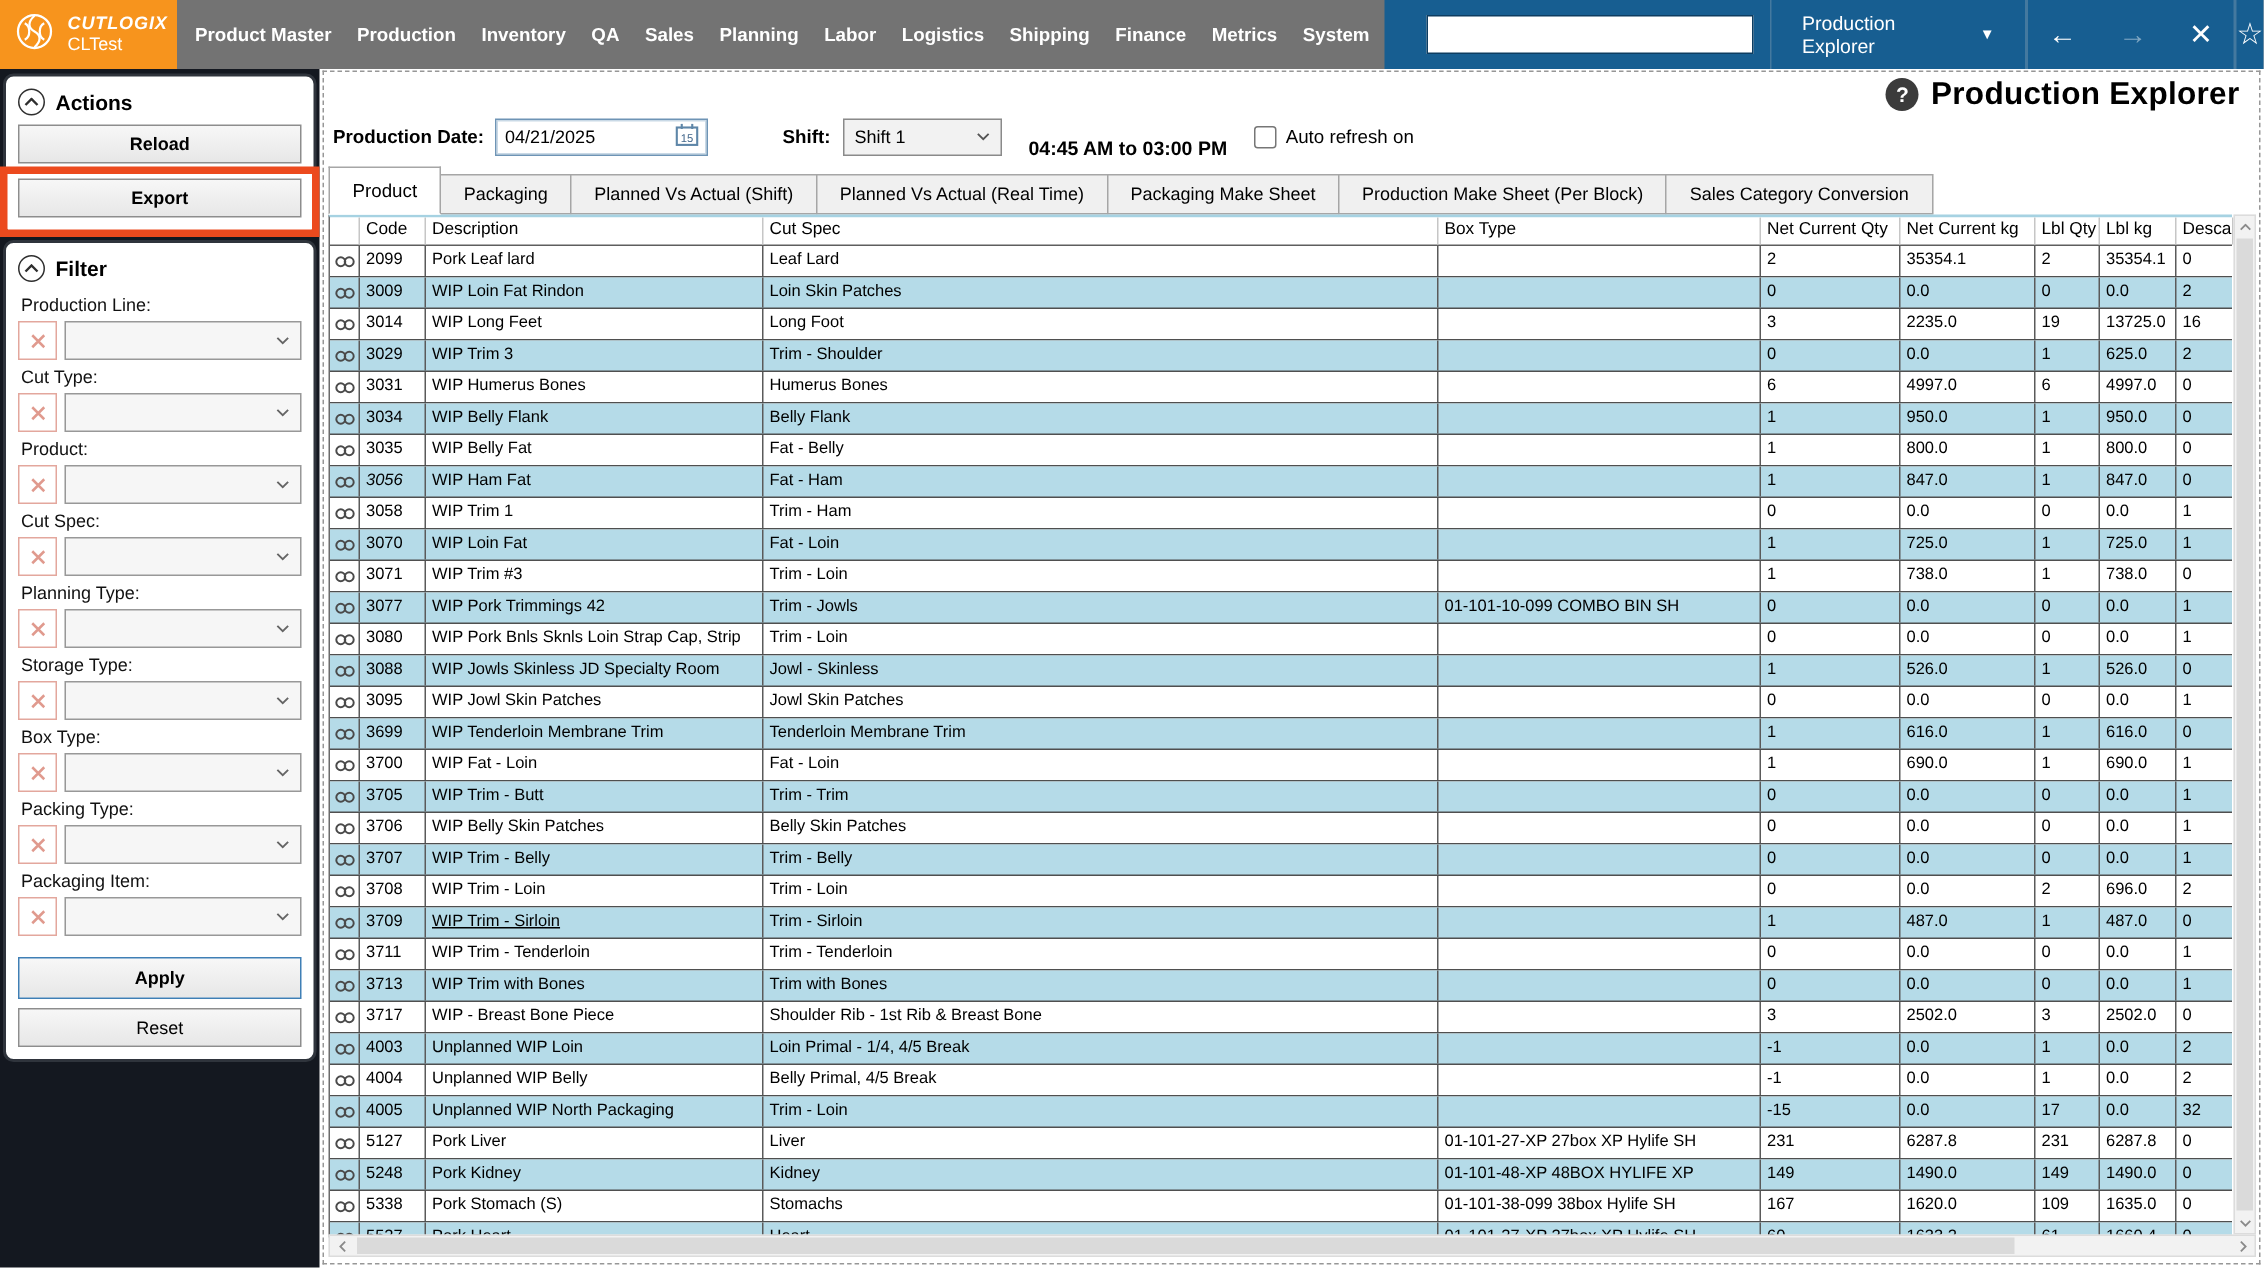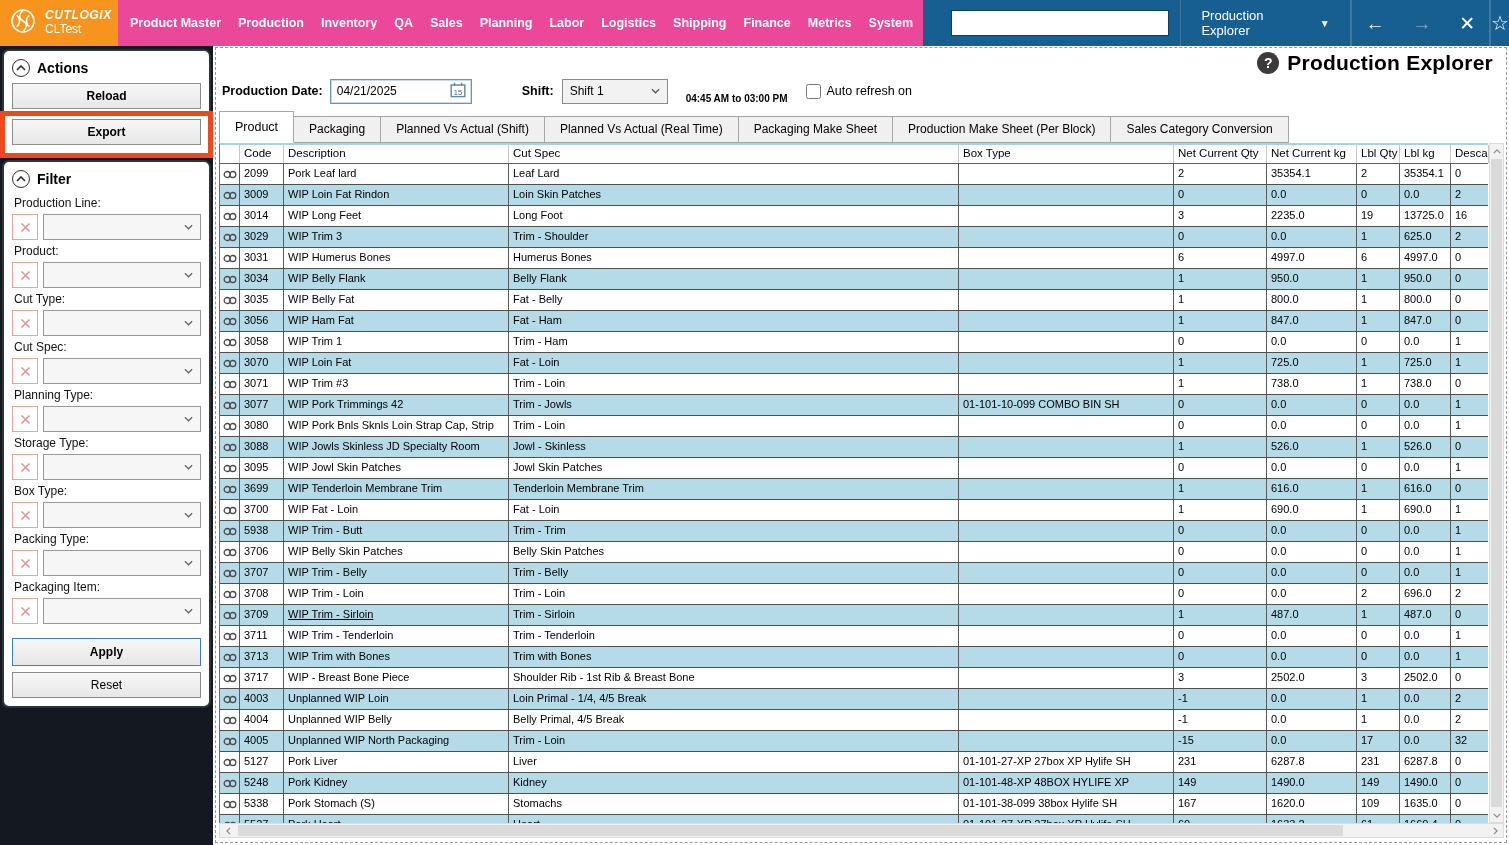--- a/index.html
+++ b/index.html
@@ -3,21 +3,21 @@
 <meta charset="utf-8">
 <style>
   * { box-sizing: border-box; }
   html,body { margin:0; padding:0; }
   body {
     width:1509px; height:845px; position:relative; overflow:hidden;
     font-family:"Liberation Sans", sans-serif; background:#ffffff;
   }
 
   
-  .topbar { position:absolute; top:0; left:0; width:1509px; height:46px; display:flex; background:#ec4899; }
+  .topbar { position:absolute; top:0; left:0; width:1509px; height:46px; display:flex; background:#737373; }
   .logo-block { width:118px; height:46px; background:#f7941d; display:flex; align-items:center; gap:7px; padding:0 6px 0 8px; flex:0 0 auto; }
   .logo-text { display:flex; flex-direction:column; color:#fff; line-height:1.15; }
   .logo-brand { font-weight:bold; font-style:italic; font-size:12px; letter-spacing:.6px; }
   .logo-env { font-size:12px; }
   .menu-bar { display:flex; align-items:center; gap:17px; padding:0 10px 0 12px; flex:0 0 auto; }
   .menu-item { color:#fff; font-weight:bold; font-size:12.5px; white-space:nowrap; cursor:default; }
   .topbar-right { flex:1; background:#175e91; display:flex; align-items:center; }
   .search-input { width:230px; height:26px; margin-left:28px; border:1px solid #0d3d61; background:#fff; outline:none; font-size:12px; padding:0 5px; }
   .vdiv { width:2px; height:46px; background:#44799f; margin:0; }
   .nav-select { display:flex; align-items:center; gap:12px; color:#fff; font-size:13px; padding:0 20px; height:46px; cursor:default; }
@@ -51,21 +51,21 @@
   .main { position:absolute; left:215px; top:47px; width:1292px; height:796px; border:1px dashed #979797; background:#fff; }
   .main-title { position:absolute; top:3px; right:13px; display:flex; align-items:center; gap:8px; }
   .help-icon { width:22px; height:22px; border-radius:50%; background:#3b3b3b; color:#fff; font-weight:bold; font-size:14px; display:flex; align-items:center; justify-content:center; }
   .title-text { font-size:21px; font-weight:bold; color:#000; letter-spacing:.2px; }
 
   .controls { position:absolute; top:30px; left:6px; height:26px; display:flex; align-items:center; font-size:12.5px; color:#000; }
   .lbl-bold { font-weight:bold; white-space:nowrap; }
   .date-box { margin-left:7px; width:142px; height:25px; border:1px solid #6e94b5; box-shadow:0 0 0 1px #c9d9e6 inset; display:flex; align-items:center; justify-content:space-between; padding:0 5px 0 6px; background:#fff; }
   .shift-label { margin-left:50px; }
   .shift-select { margin-left:8px; width:106px; height:25px; background:#f2f2f2; border:1px solid #8a8a8a; display:flex; align-items:center; justify-content:space-between; padding:0 7px; cursor:default; }
-  .time-range { margin-left:18px; font-weight:bold; font-size:10px; white-space:nowrap;margin-top:14px; }
+  .time-range { margin-left:18px; font-weight:bold; font-size:13px; white-space:nowrap;margin-top:14px; }
   .auto-refresh { margin-left:18px; display:flex; align-items:center; gap:6px; }
   .auto-refresh input { width:15px; height:15px; margin:0; accent-color:#fff; }
 
   .tabs { position:absolute; top:63px; left:3px; display:flex; align-items:flex-end; height:32px; }
   .tab { height:27px; line-height:25px; padding:0 15px; background:#f0f0f0; border:1px solid #a6a6a6; font-size:12px; white-space:nowrap; margin-left:-1px; cursor:default; }
   .tab:first-child { margin-left:0; }
   .tab.active { height:32px; line-height:30px; background:#fff; border-bottom:1px solid #fff; position:relative; z-index:2; font-size:12.5px; }
 
   .grid { position:absolute; top:95px; left:3px; width:1269px; border-top:2px solid #a6d2e2; border-left:1px solid #6b6b6b; }
   .grid-head { display:flex; height:19px; background:#fff; border-bottom:1px solid #5e5e5e; }
@@ -175,37 +175,37 @@
             </div>
             <div class="fg-select">
               <span style="font-size: 12px; margin-right: auto;"></span>
               <svg width="9" height="6" viewBox="0 0 10 6" fill="none" stroke="#666" stroke-width="1.4">
                 <path d="M1 1 L5 5 L9 1"></path>
               </svg>
             </div>
           </div>
         </div>
         <div class="filter-group">
-          <div class="fg-label">Product:</div>
+          <div class="fg-label">Cut Type:</div>
           <div class="fg-row">
             <div class="x-btn">
               <svg width="13" height="13" viewBox="0 0 13 13">
                 <path d="M2.5 2.5 L10.5 10.5 M10.5 2.5 L2.5 10.5" stroke="#e09a8e" stroke-width="1.7" fill="none"></path>
               </svg>
             </div>
             <div class="fg-select">
               <span style="font-size: 12px; margin-right: auto;"></span>
               <svg width="9" height="6" viewBox="0 0 10 6" fill="none" stroke="#666" stroke-width="1.4">
                 <path d="M1 1 L5 5 L9 1"></path>
               </svg>
             </div>
           </div>
         </div>
         <div class="filter-group">
-          <div class="fg-label">Cut Type:</div>
+          <div class="fg-label">Product:</div>
           <div class="fg-row">
             <div class="x-btn">
               <svg width="13" height="13" viewBox="0 0 13 13">
                 <path d="M2.5 2.5 L10.5 10.5 M10.5 2.5 L2.5 10.5" stroke="#e09a8e" stroke-width="1.7" fill="none"></path>
               </svg>
             </div>
             <div class="fg-select">
               <span style="font-size: 12px; margin-right: auto;"></span>
               <svg width="9" height="6" viewBox="0 0 10 6" fill="none" stroke="#666" stroke-width="1.4">
                 <path d="M1 1 L5 5 L9 1"></path>
@@ -493,21 +493,21 @@
           <div class="cell" style="width: 51px;">800.0</div>
           <div class="cell" style="width: 38px;">0</div>
         </div>
         <div class="row alt">
           <div class="cell icon-cell" style="width: 20px;">
             <svg width="14" height="9" viewBox="0 0 14 9">
               <circle cx="4.2" cy="4.5" r="3" fill="none" stroke="#4a4a4a" stroke-width="1.3"></circle>
               <circle cx="9.8" cy="4.5" r="3" fill="none" stroke="#4a4a4a" stroke-width="1.3"></circle>
             </svg>
           </div>
-          <div class="cell" style="width: 44px;">3056</div>
+          <div class="cell" style="width: 44px; font-style: italic;">3056</div>
           <div class="cell" style="width: 225px;">WIP Ham Fat</div>
           <div class="cell" style="width: 450px;">Fat - Ham</div>
           <div class="cell" style="width: 215px;"></div>
           <div class="cell" style="width: 93px;">1</div>
           <div class="cell" style="width: 90px;">847.0</div>
           <div class="cell" style="width: 43px;">1</div>
           <div class="cell" style="width: 51px;">847.0</div>
           <div class="cell" style="width: 38px;">0</div>
         </div>
         <div class="row">
@@ -663,21 +663,21 @@
           <div class="cell" style="width: 51px;">690.0</div>
           <div class="cell" style="width: 38px;">1</div>
         </div>
         <div class="row alt">
           <div class="cell icon-cell" style="width: 20px;">
             <svg width="14" height="9" viewBox="0 0 14 9">
               <circle cx="4.2" cy="4.5" r="3" fill="none" stroke="#4a4a4a" stroke-width="1.3"></circle>
               <circle cx="9.8" cy="4.5" r="3" fill="none" stroke="#4a4a4a" stroke-width="1.3"></circle>
             </svg>
           </div>
-          <div class="cell" style="width: 44px;">5938</div>
+          <div class="cell" style="width: 44px;">3705</div>
           <div class="cell" style="width: 225px;">WIP Trim - Butt</div>
           <div class="cell" style="width: 450px;">Trim - Trim</div>
           <div class="cell" style="width: 215px;"></div>
           <div class="cell" style="width: 93px;">0</div>
           <div class="cell" style="width: 90px;">0.0</div>
           <div class="cell" style="width: 43px;">0</div>
           <div class="cell" style="width: 51px;">0.0</div>
           <div class="cell" style="width: 38px;">1</div>
         </div>
         <div class="row">

